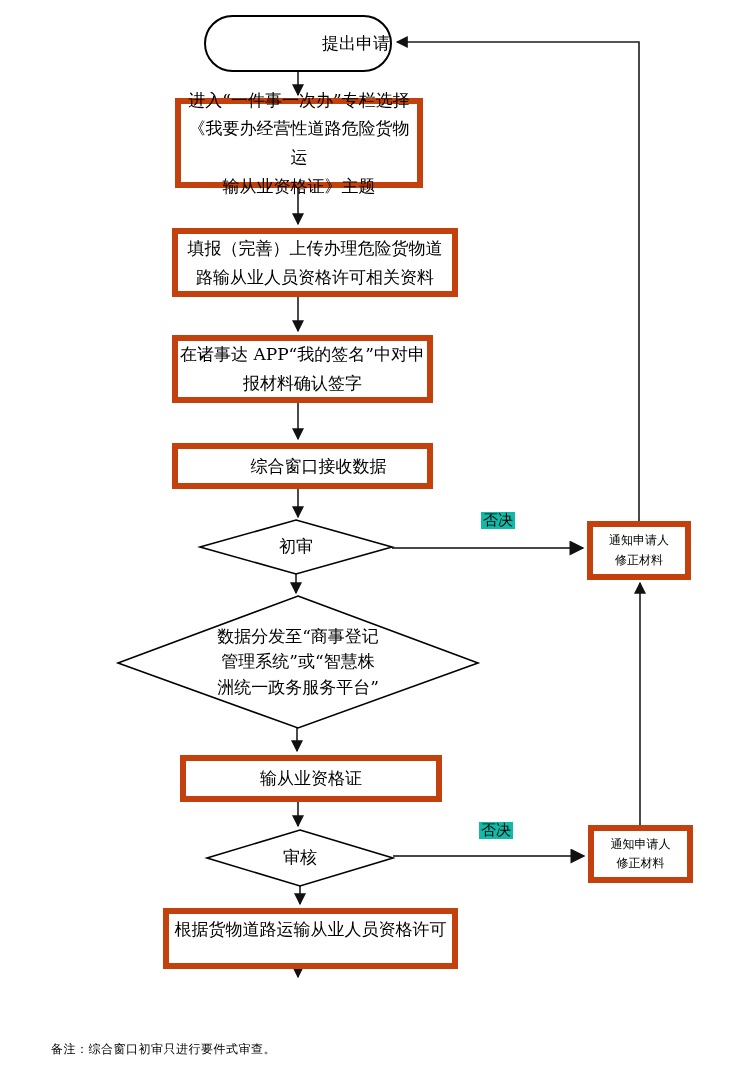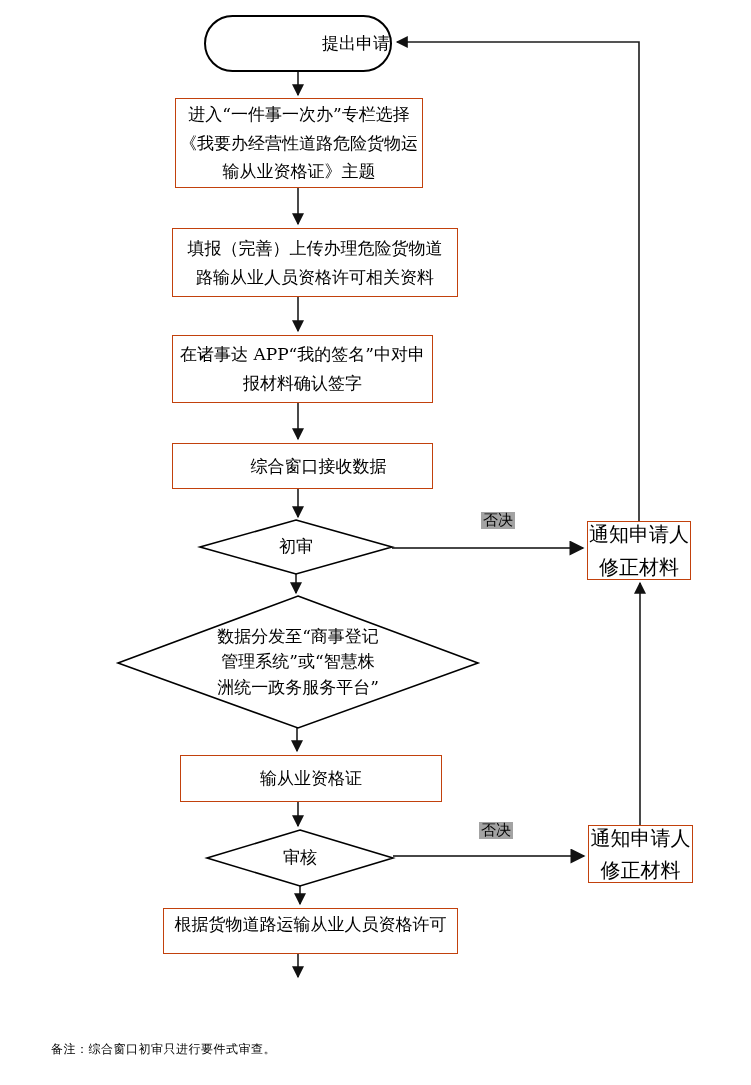--- a/index.html
+++ b/index.html
@@ -28,46 +28,46 @@
     display: flex;
     align-items: center;
     justify-content: center;
     text-align: center;
     font-size: 17px;
     line-height: 1.68;
     white-space: pre-line;
     box-sizing: border-box;
     background: #ffffff;
   }
-  .rect   { border: 1px solid #c2410c; }
+  .rect   { border: 6px solid #c2410c; }
   .terminator {
     border: 2px solid #000000;
     border-radius: 30px;
   }
   .diamond-label {
     background: transparent;
     line-height: 1.5;
     z-index: 3;
   }
   .top-align {
     align-items: flex-start;
     padding-top: 3px;
     line-height: 1.45;
   }
   .notify {
-    font-size: 20px;
+    font-size: 12px;
     line-height: 1.62;
     align-items: center;
   }
   .edge-label {
     position: absolute;
     z-index: 3;
     font-size: 15px;
     line-height: 1.1;
-    background: #a3a3a3;
+    background: #14b8a6;
     padding: 0 2px;
   }
   .note {
     position: absolute;
     z-index: 3;
     left: 51px;
     top: 1041px;
     font-size: 12px;
     font-weight: normal;
     letter-spacing: 0.5px;
@@ -169,20 +169,20 @@
     <span>审核</span>
   </div>
 
   <div class="node rect notify" style="left:588px; top:825px; width:105px; height:58px;">
     <span>通知申请人
 修正材料</span>
   </div>
 
   <div class="edge-label" style="left:479px; top:822px;">否决</div>
 
-  <div class="node rect top-align" style="left:163px; top:908px; width:295px; height:46px;">
+  <div class="node rect top-align" style="left:163px; top:908px; width:295px; height:61px;">
     <span>根据货物道路运输从业人员资格许可</span>
   </div>
 
 
   <div class="note">备注：综合窗口初审只进行要件式审查。</div>
 
 </div>
 
 </body></html>

